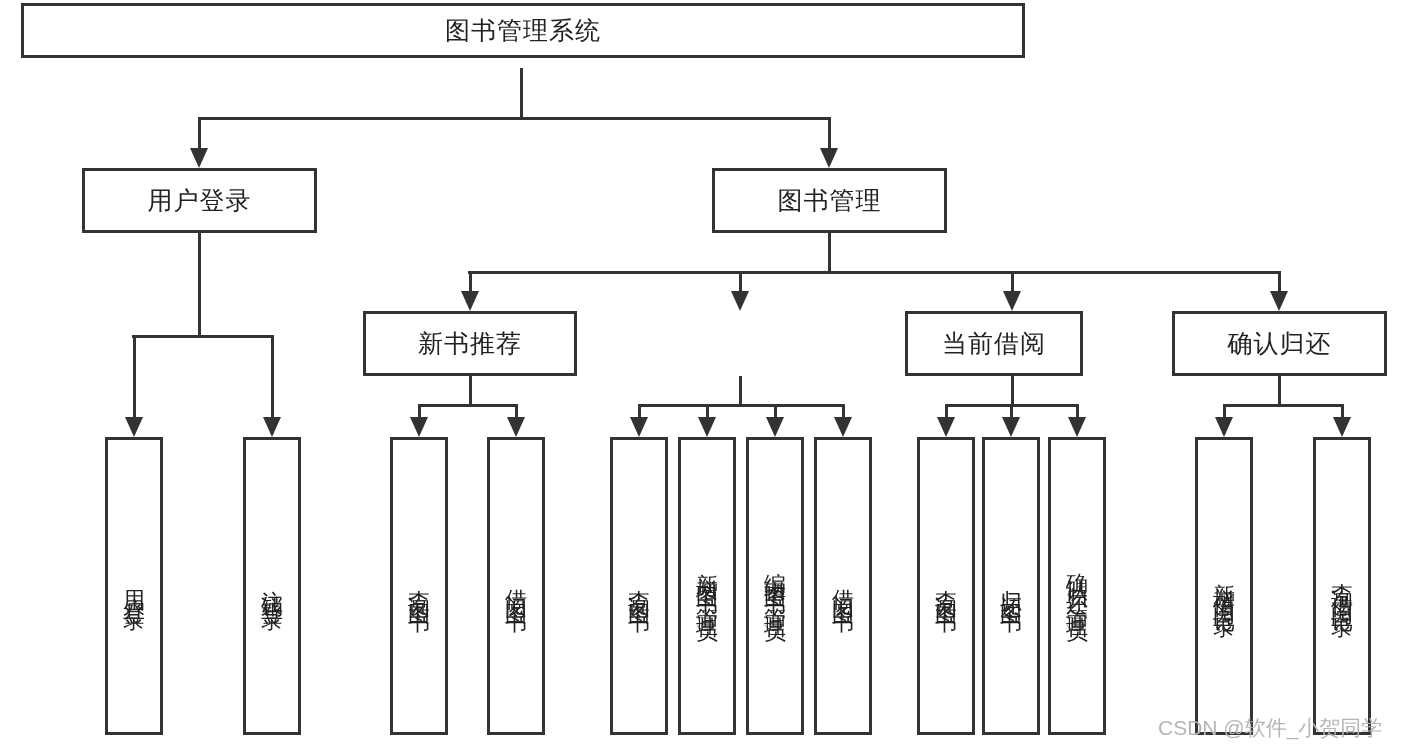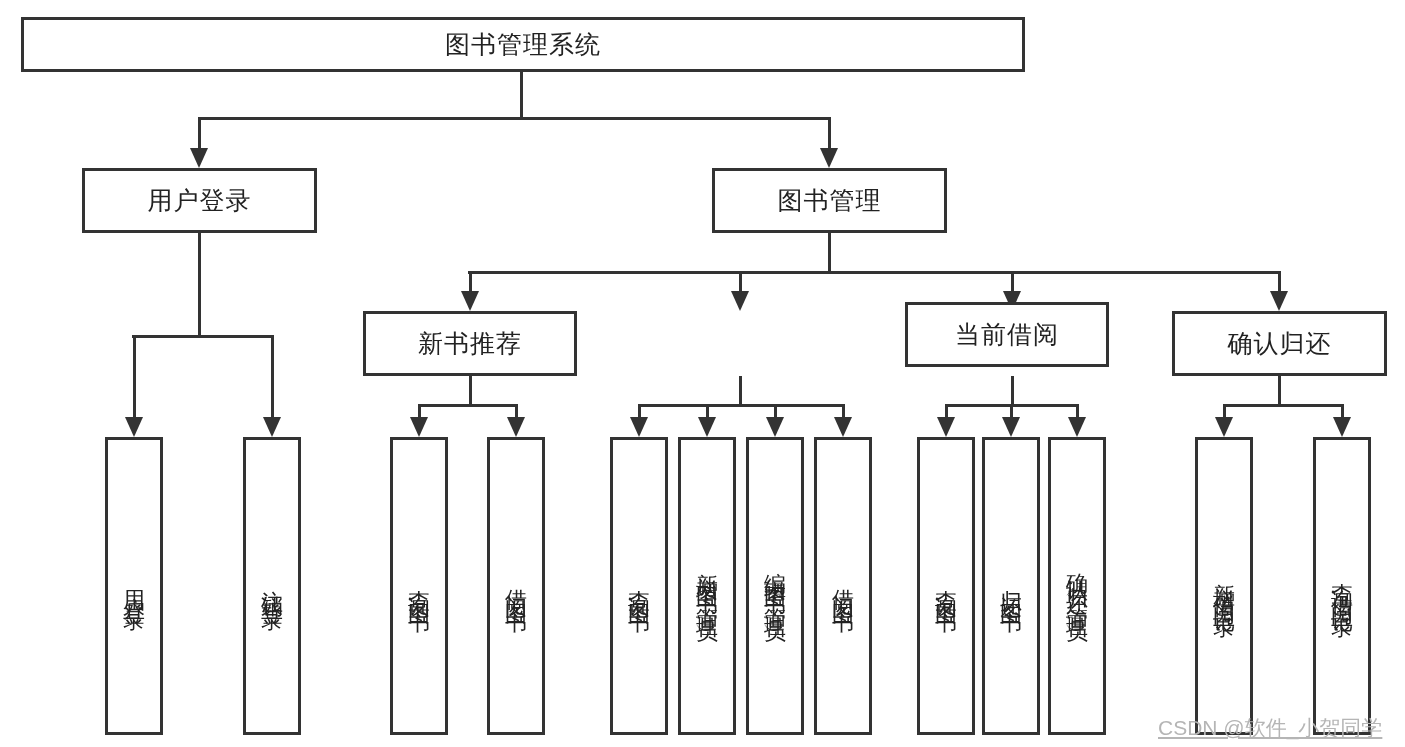--- a/index.html
+++ b/index.html
@@ -19,21 +19,21 @@
     font-size:22px;letter-spacing:7px;line-height:1;
   }
   .line{position:absolute;background:var(--line,#333);z-index:1;}
   .ahead{
     position:absolute;width:0;height:0;z-index:1;
     border-left:9px solid transparent;border-right:9px solid transparent;
     border-top:20px solid var(--line,#333);
   }
   .watermark{
     position:absolute;left:1158px;top:714px;z-index:5;
-    color:var(--wm,#b5b5b5);font-size:21px;white-space:nowrap;text-decoration:underline;
+    color:var(--wm,#b5b5b5);font-size:21px;white-space:nowrap;
   }
 </style>
 </head>
 <body>
 
 <div class="stage">
 
   <div id="connectors">
       <div class="line" style="left: 520px; top: 68px; width: 3px; height: 52px;"></div>
       <div class="line" style="left: 198px; top: 117px; width: 633px; height: 3px;"></div>
@@ -82,35 +82,35 @@
       <div class="line" style="left: 1010px; top: 405px; width: 3px; height: 12px;"></div>
       <div class="ahead" style="left: 1002px; top: 417px;"></div>
       <div class="line" style="left: 1076px; top: 405px; width: 3px; height: 12px;"></div>
       <div class="ahead" style="left: 1068px; top: 417px;"></div>
       <div class="line" style="left: 1223px; top: 405px; width: 3px; height: 12px;"></div>
       <div class="ahead" style="left: 1215px; top: 417px;"></div>
       <div class="line" style="left: 1341px; top: 405px; width: 3px; height: 12px;"></div>
       <div class="ahead" style="left: 1333px; top: 417px;"></div>
     </div>
 
-  <div class="box hbox" style="left:21px;top:17px;width:1004px;height:55px">
+  <div class="box hbox" style="left:21px;top:3px;width:1004px;height:55px">
     <span>图书管理系统</span>
   </div>
 
   <div class="box hbox" style="left:82px;top:168px;width:235px;height:65px">
     <span>用户登录</span>
   </div>
   <div class="box hbox" style="left:712px;top:168px;width:235px;height:65px">
     <span>图书管理</span>
   </div>
 
   <div class="box hbox" style="left:363px;top:311px;width:214px;height:65px">
     <span>新书推荐</span>
   </div>
-  <div class="box hbox" style="left:905px;top:302px;width:204px;height:65px">
+  <div class="box hbox" style="left:905px;top:311px;width:178px;height:65px">
     <span>当前借阅</span>
   </div>
   <div class="box hbox" style="left:1172px;top:311px;width:215px;height:65px">
     <span>确认归还</span>
   </div>
 
   <div class="box vbox" style="left:105px;top:437px;width:58px;height:298px">
     <span>用户登录</span>
   </div>
   <div class="box vbox" style="left:243px;top:437px;width:58px;height:298px">

